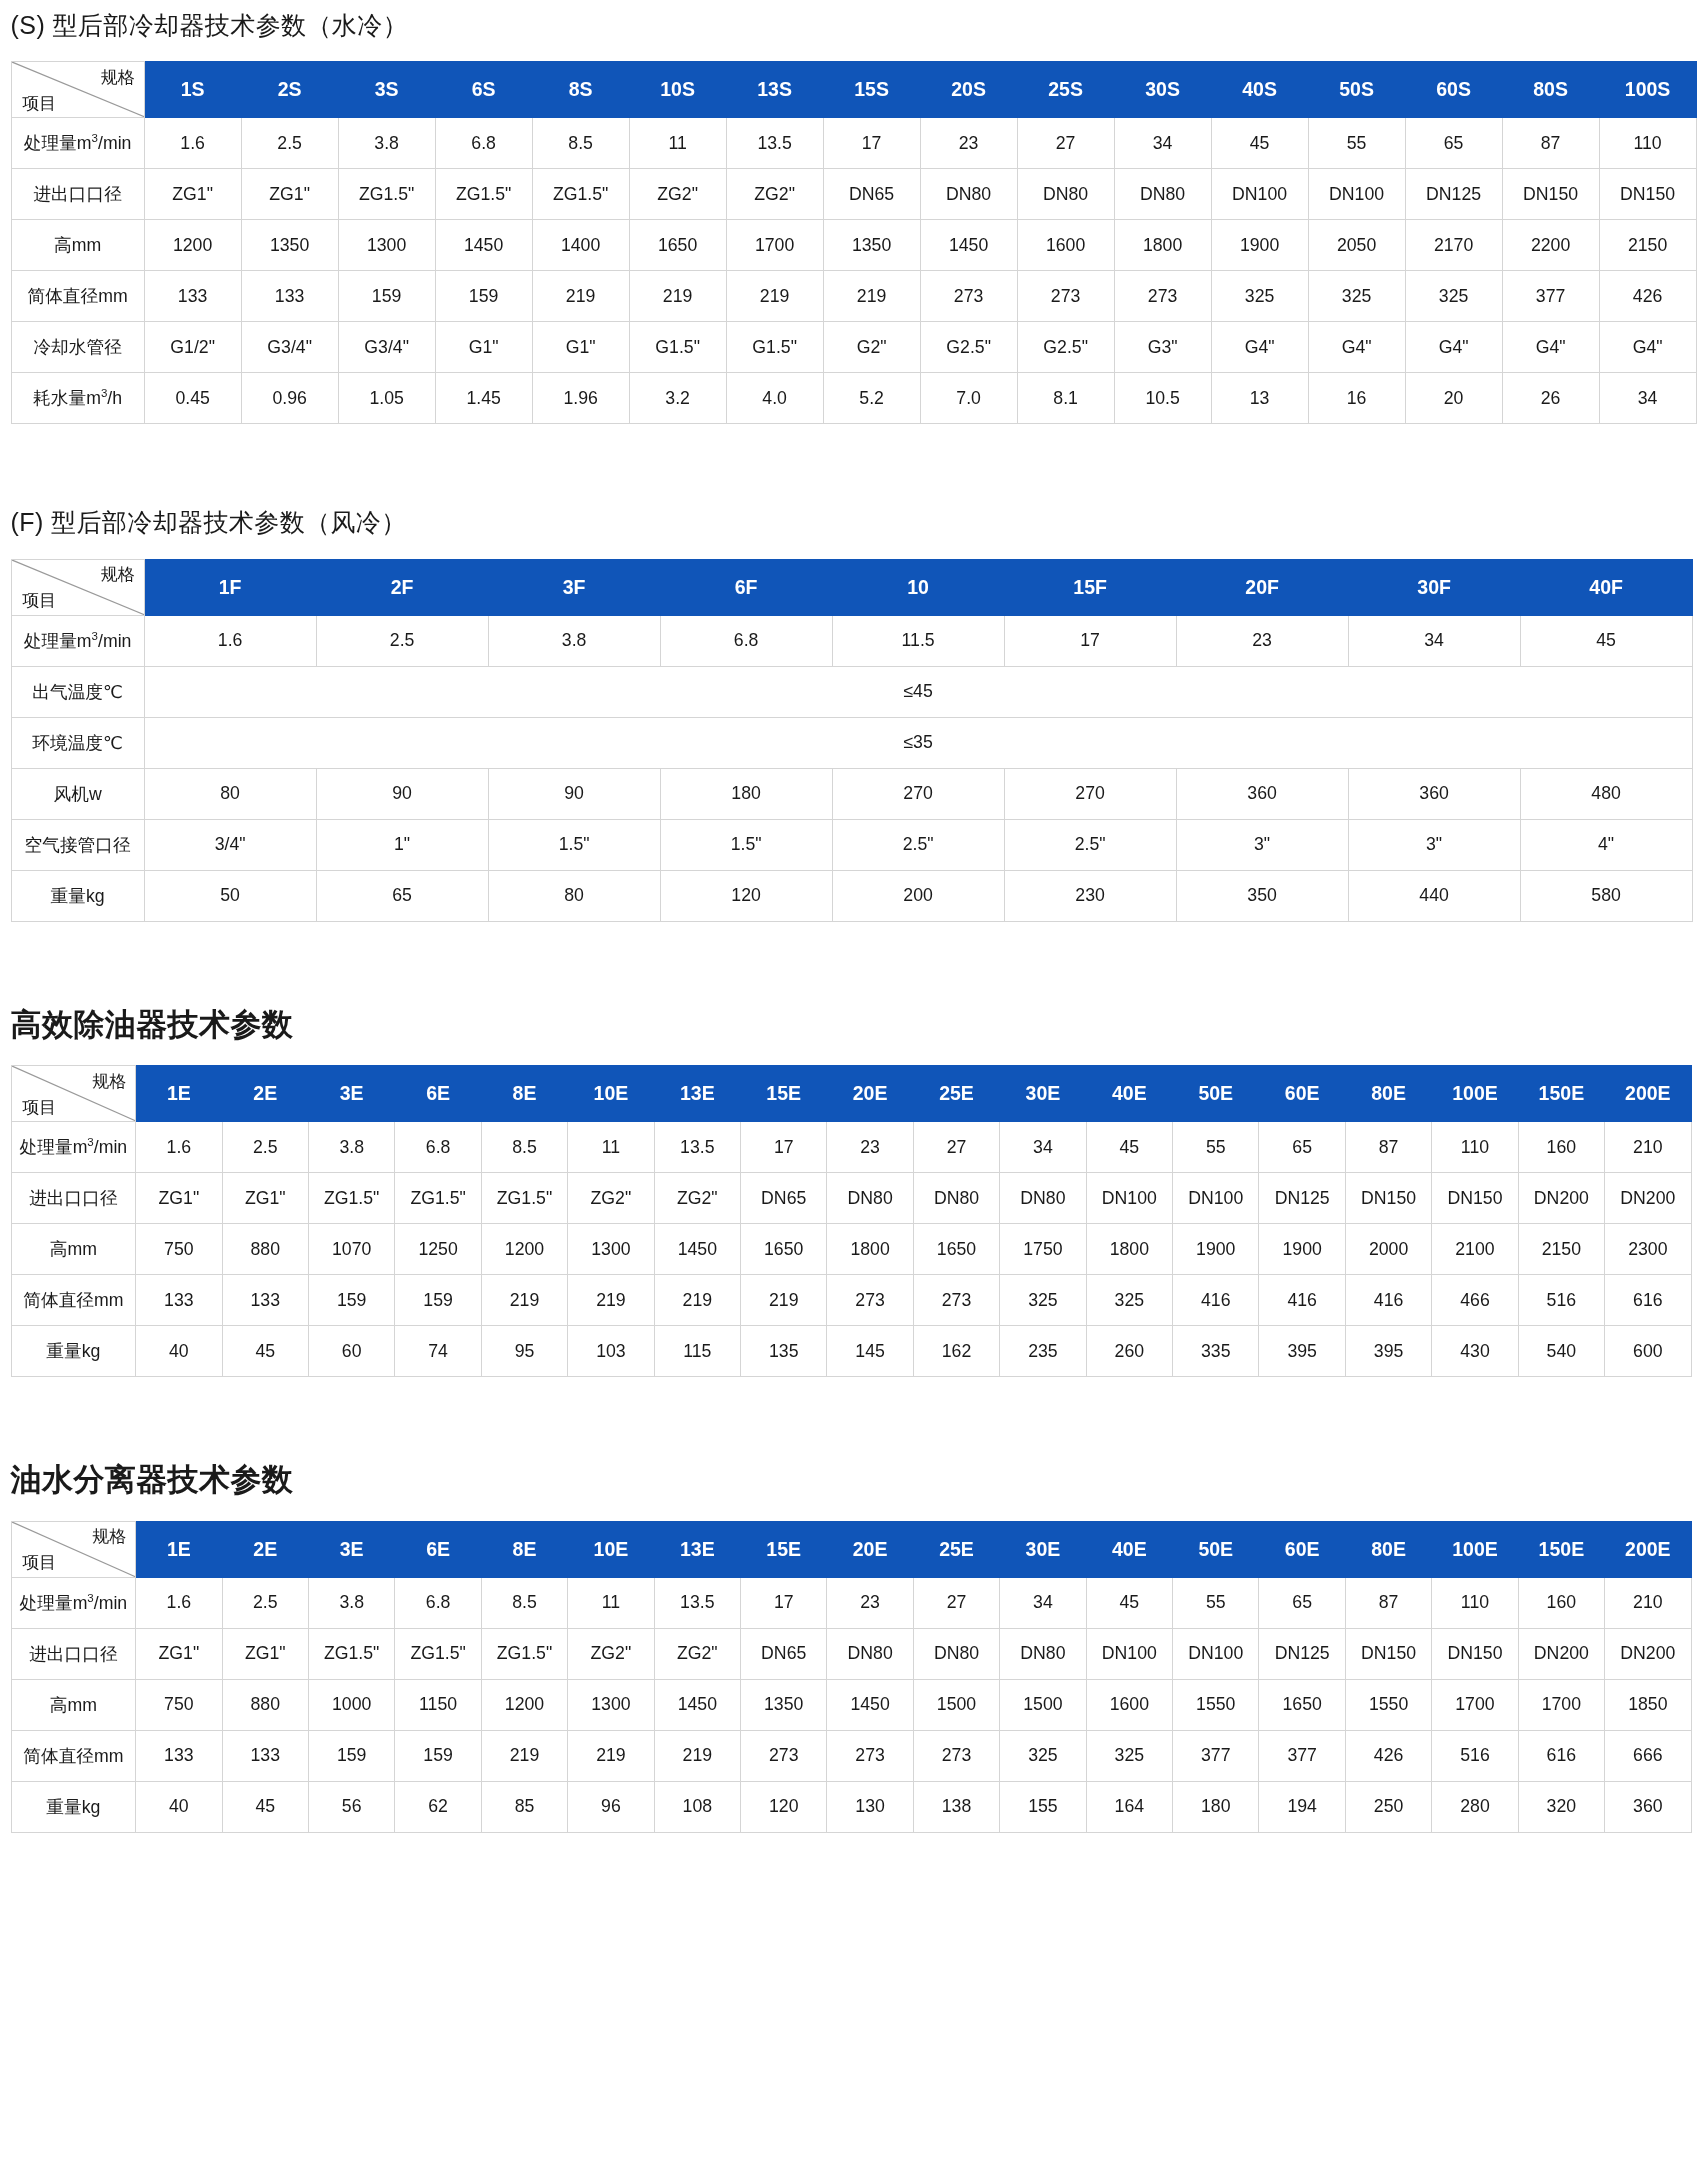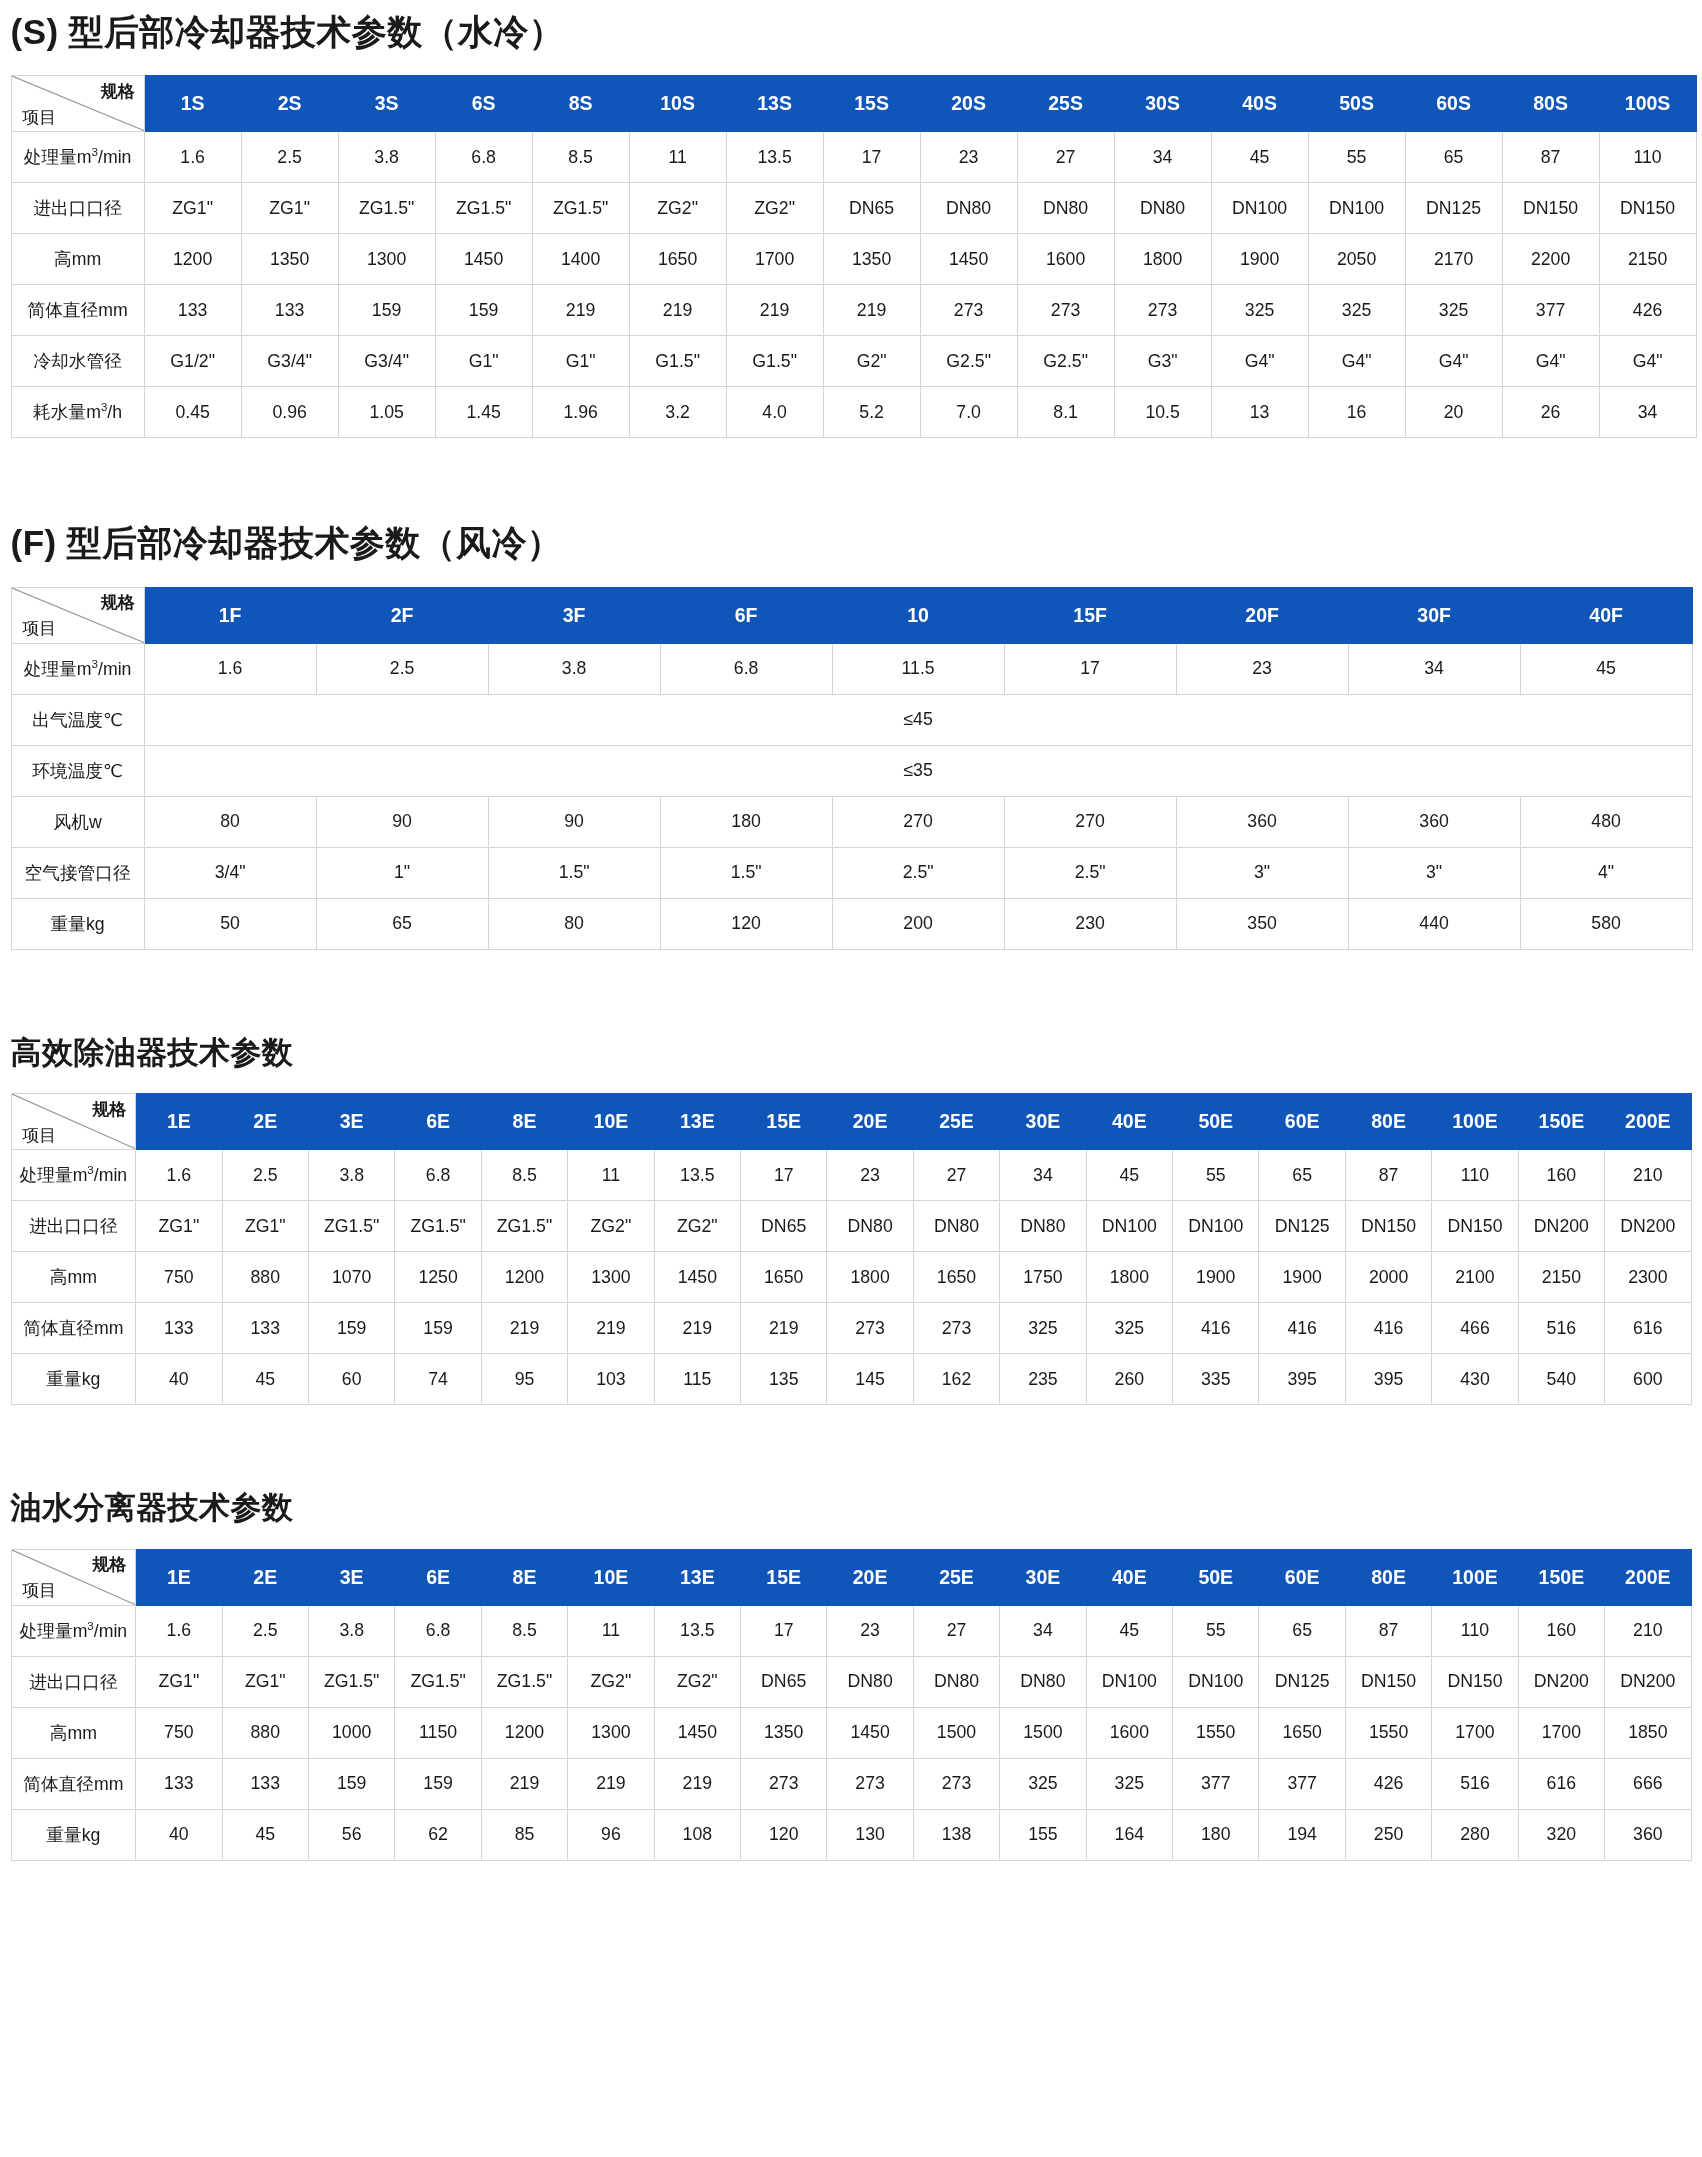--- a/index.html
+++ b/index.html
@@ -15,22 +15,22 @@
   }
   .page {
     width: 1702px;
     box-sizing: border-box;
     padding: 8.9px 0 35px 0;
   }
   .section {
     margin: 0 0 0 0;
   }
   .section-title {
-    font-size: 35px;
-    font-weight: 700;
+    font-size: 25px;
+    font-weight: 400;
     color: #1a1a1a;
     padding: 0 0 0 10.6px;
     margin: 0 0 19.5px 0;
     letter-spacing: 0.4px;
   }
   .section-title.big {
     font-size: 31px;
     font-weight: 700;
   }
   .tbl-wrap {
@@ -74,21 +74,21 @@
     position: absolute;
     left: 0; top: 0; right: 0; bottom: 0;
     overflow: hidden;
   }
   .corner .diag svg { display: block; }
   .corner .lbl-spec {
     position: absolute;
     right: 8.9px;
     top: 3.5px;
     font-size: 17px;
-    font-weight: 700;
+    font-weight: 400;
     color: #1a1a1a;
   }
   .corner .lbl-item {
     position: absolute;
     left: 10.6px;
     bottom: 2.7px;
     font-size: 17px;
     font-weight: 400;
     color: #1a1a1a;
   }

